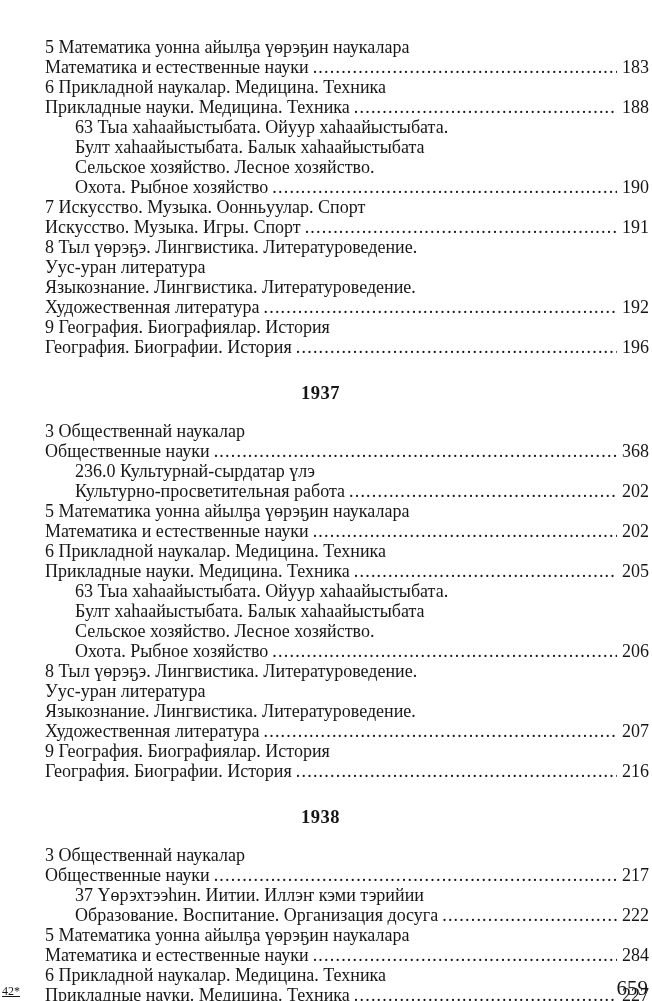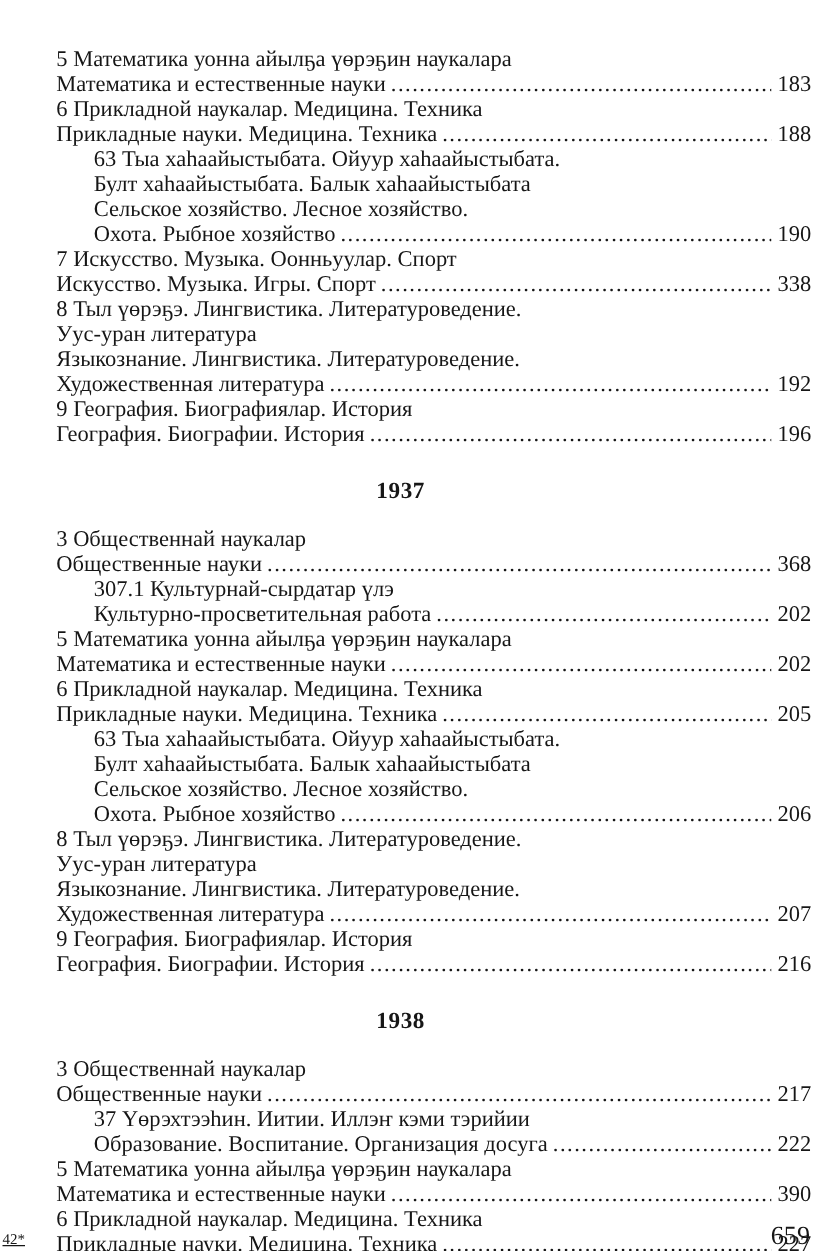--- a/index.html
+++ b/index.html
@@ -111,21 +111,21 @@
       <span class="txt">Охота. Рыбное хозяйство</span>
       <span class="dots"></span>
       <span class="pg">190</span>
     </div>
     <div class="entry">
       <span class="txt">7 Искусство. Музыка. Оонньуулар. Спорт</span>
     </div>
     <div class="entry">
       <span class="txt">Искусство. Музыка. Игры. Спорт</span>
       <span class="dots"></span>
-      <span class="pg">338</span>
+      <span class="pg">191</span>
     </div>
     <div class="entry">
       <span class="txt">8 Тыл үөрэҕэ. Лингвистика. Литературоведение.</span>
     </div>
     <div class="entry">
       <span class="txt">Уус-уран литература</span>
     </div>
     <div class="entry">
       <span class="txt">Языкознание. Лингвистика. Литературоведение.</span>
     </div>
@@ -145,21 +145,21 @@
     <div class="year">1937</div>
     <div class="entry">
       <span class="txt">3 Общественнай наукалар</span>
     </div>
     <div class="entry">
       <span class="txt">Общественные науки</span>
       <span class="dots"></span>
       <span class="pg">368</span>
     </div>
     <div class="entry indent">
-      <span class="txt">307.1 Культурнай-сырдатар үлэ</span>
+      <span class="txt">236.0 Культурнай-сырдатар үлэ</span>
     </div>
     <div class="entry indent">
       <span class="txt">Культурно-просветительная работа</span>
       <span class="dots"></span>
       <span class="pg">202</span>
     </div>
     <div class="entry">
       <span class="txt">5 Математика уонна айылҕа үөрэҕин наукалара</span>
     </div>
     <div class="entry">
@@ -227,21 +227,21 @@
       <span class="txt">Образование. Воспитание. Организация досуга</span>
       <span class="dots"></span>
       <span class="pg">222</span>
     </div>
     <div class="entry">
       <span class="txt">5 Математика уонна айылҕа үөрэҕин наукалара</span>
     </div>
     <div class="entry">
       <span class="txt">Математика и естественные науки</span>
       <span class="dots"></span>
-      <span class="pg">390</span>
+      <span class="pg">284</span>
     </div>
     <div class="entry">
       <span class="txt">6 Прикладной наукалар. Медицина. Техника</span>
     </div>
     <div class="entry">
       <span class="txt">Прикладные науки. Медицина. Техника</span>
       <span class="dots"></span>
       <span class="pg">227</span>
     </div>
   </main>

